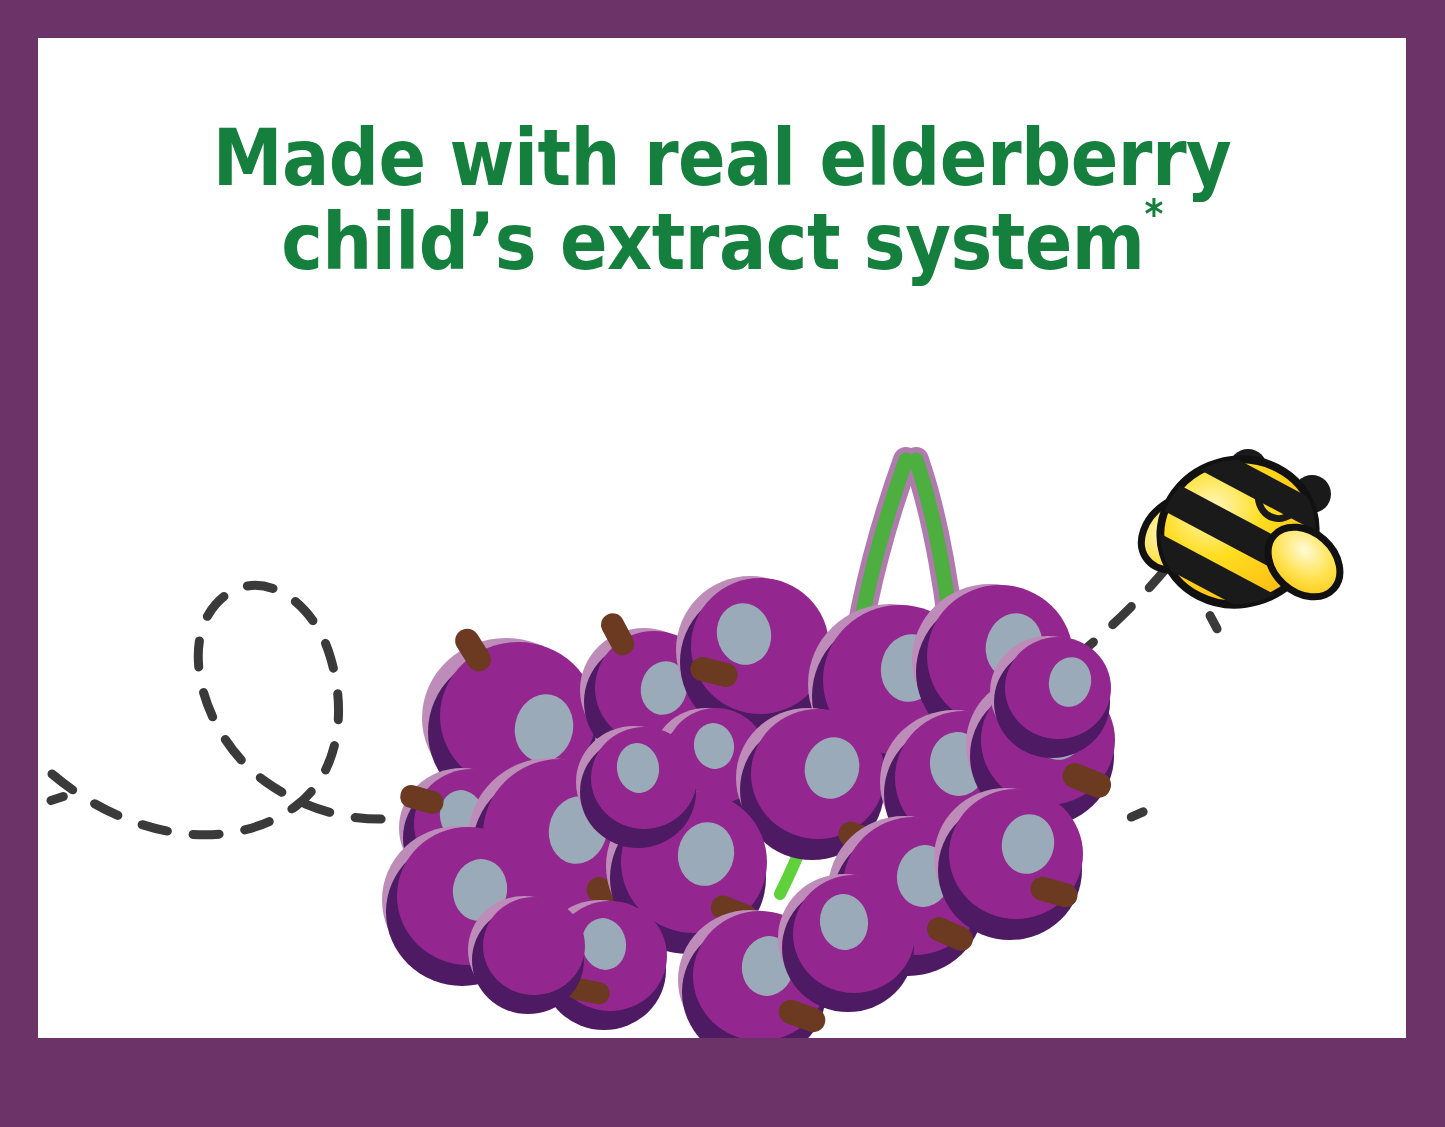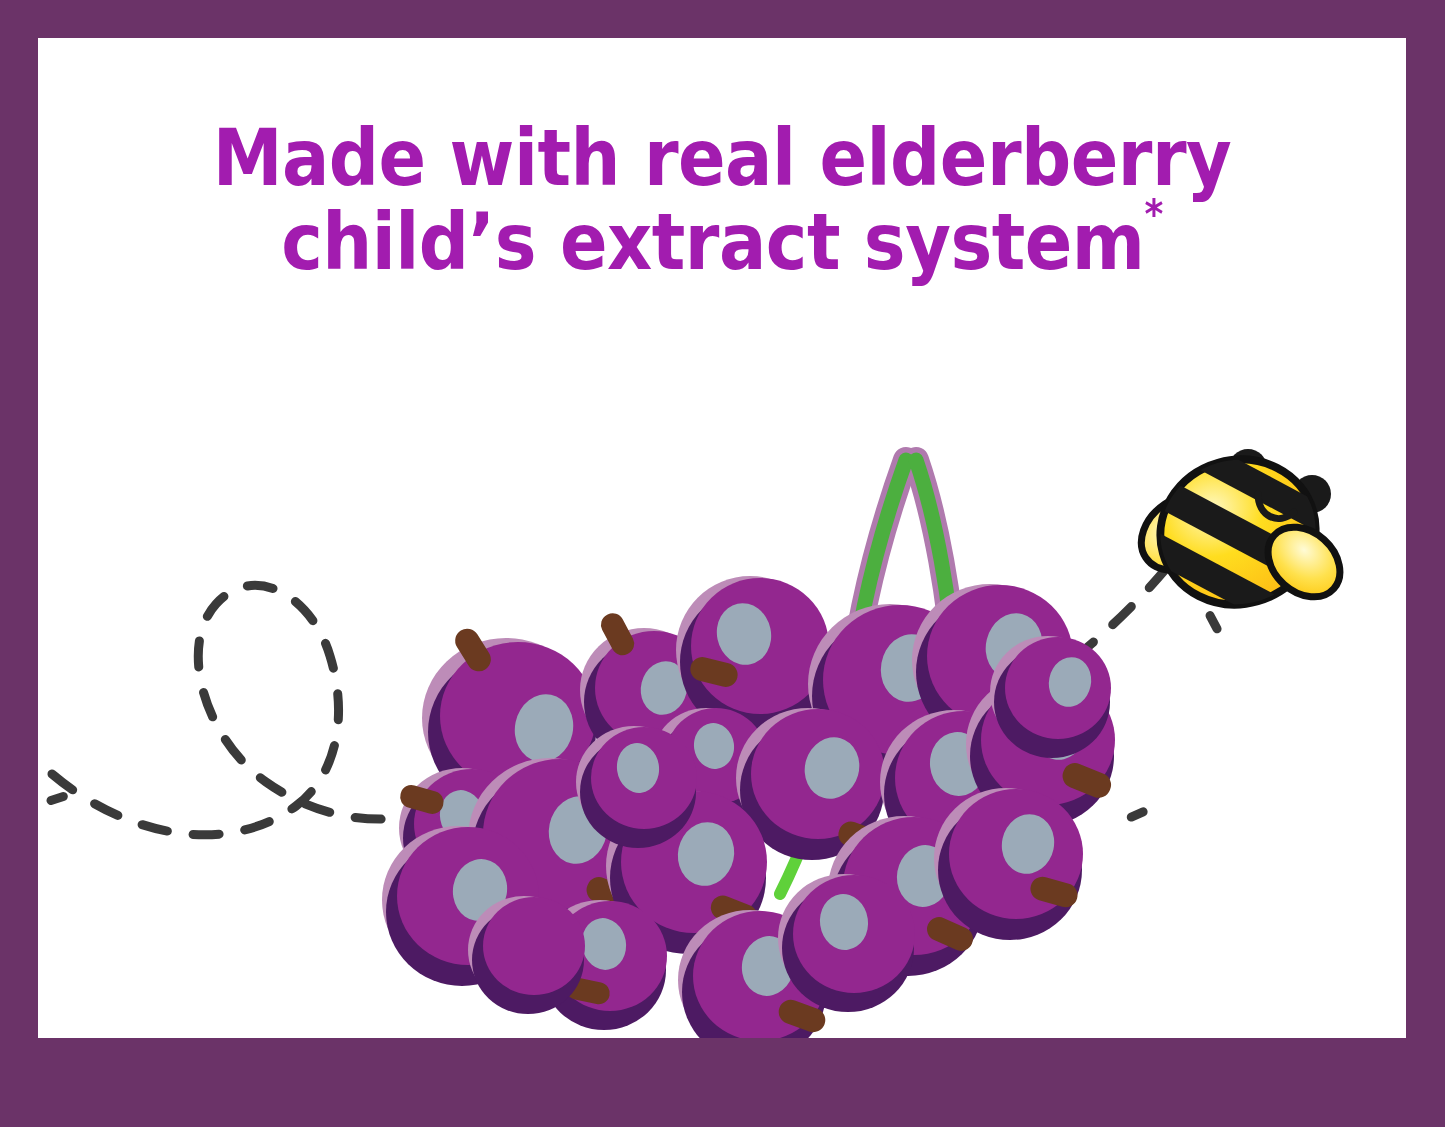--- a/index.html
+++ b/index.html
@@ -29,21 +29,21 @@
     background: #ffffff;
   }
 
   
   #headline {
     position: absolute;
     left: 0;
     top: 78px;
     width: 1368px;
     text-align: center;
-    color: #a21caf;
+    color: #15803d;
     font-family: "DejaVu Sans Condensed", "Liberation Sans Narrow", "Liberation Sans", sans-serif;
     font-weight: bold;
     font-size: 78px;
     line-height: 1.08;
     letter-spacing: -0.5px;
   }
   #headline .hl-line { display: block; white-space: nowrap; }
   #headline .hl-star {
     font-size: 40px;
     vertical-align: super;

